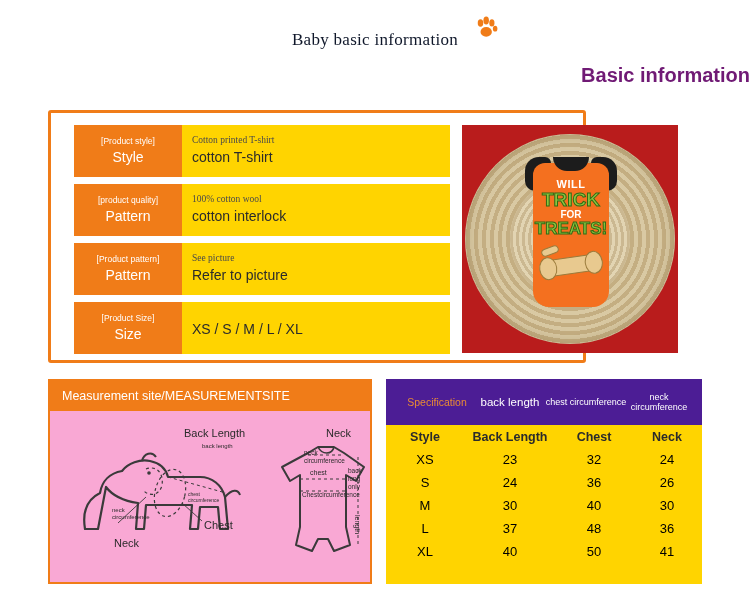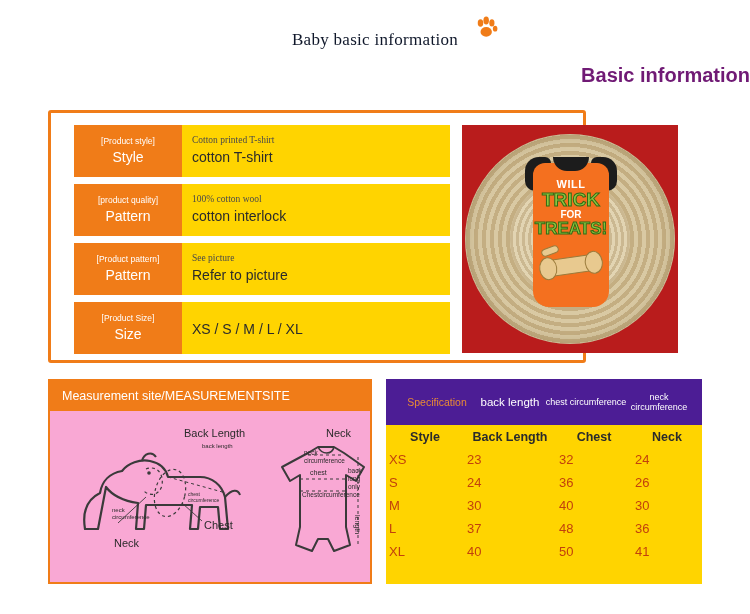--- a/index.html
+++ b/index.html
@@ -305,21 +305,22 @@
   }
   .spec-table th {
     font-size: 12.5px;
     font-weight: bold;
     color: #2b2b2b;
     padding: 5px 0 4px;
     text-align: center;
   }
   .spec-table td {
     font-size: 13px;
-    color: #c2410c;
+    color: #000000;
+    text-align: center;
     padding: 4px 3px;
   }
   .spec-table .col-spec { width: 78px; }
   .spec-table .col-back { width: 92px; }
   .spec-table .col-chest { width: 76px; }
 </style>
 </head>
 <body>
 
 <div class="header">

